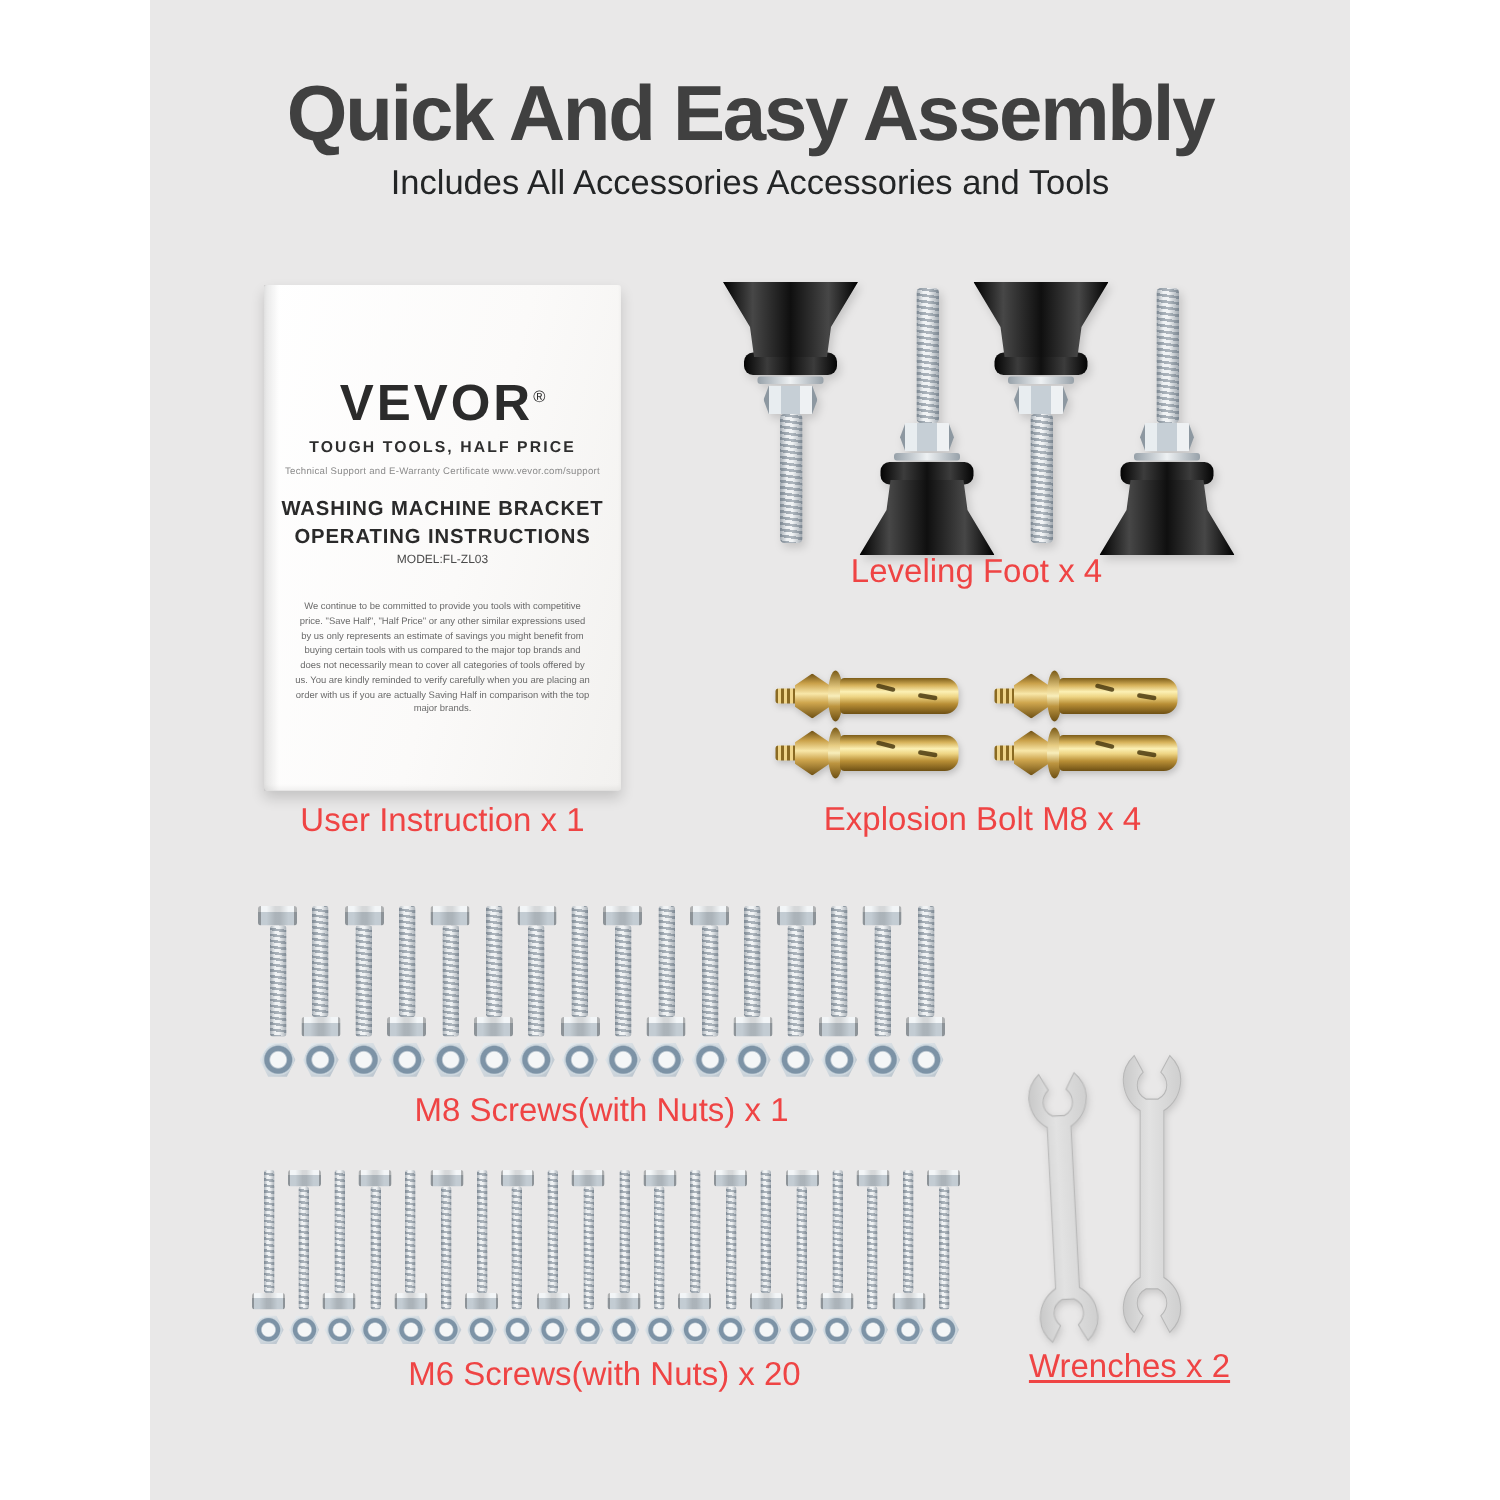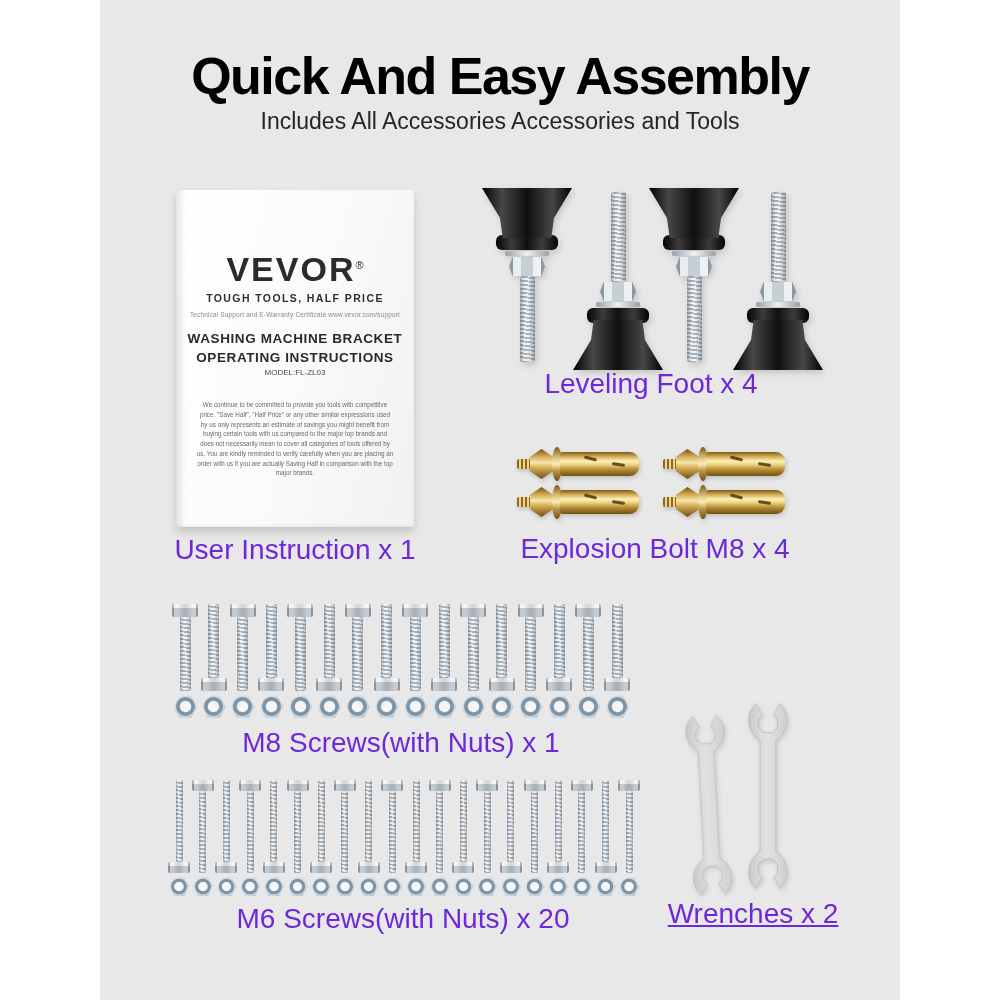--- a/index.html
+++ b/index.html
@@ -2,27 +2,27 @@
 <html><head>
 <meta charset="utf-8">
 <style>
   html,body{margin:0;padding:0;background:#ffffff;}
   #canvas{position:relative;width:1000px;height:1000px;background:#ffffff;overflow:hidden;
           font-family:"Liberation Sans",sans-serif;}
   .panel{position:absolute;left:100px;top:0;width:800px;height:1000px;background:#e9e8e8;}
 
   
   .title{position:absolute;left:0;top:46px;width:100%;text-align:center;
-         font-size:52px;font-weight:800;letter-spacing:-1.5px;color:#000000;}
+         font-size:52px;font-weight:800;letter-spacing:-1.5px;color:#404040;}
   .subtitle{position:absolute;left:0;top:108px;width:100%;text-align:center;
             font-size:23px;font-weight:400;color:#232526;}
 
   
   .ilabel{position:absolute;transform:translateX(-50%);white-space:nowrap;
-          font-size:28px;color:#6d28d9;}
+          font-size:22px;color:#ef4444;}
 
   
   .booklet{position:absolute;left:176px;top:190px;width:238px;height:337px;
            background:linear-gradient(105deg,#ffffff 0%,#fbfaf9 55%,#f2f1ef 100%);
            box-shadow:0 5px 9px rgba(0,0,0,.16), inset 0 -2px 3px rgba(0,0,0,.05);
            border-radius:2px;}
   .booklet::before{content:"";position:absolute;left:0;top:0;width:10px;height:100%;
            background:linear-gradient(90deg,rgba(0,0,0,.10),rgba(0,0,0,0));}
   .bk{position:absolute;left:0;width:100%;text-align:center;color:#2a2a2a;}
   .bk-brand{top:60px;font-size:34px;font-weight:900;letter-spacing:2px;color:#2b2b2b;}

